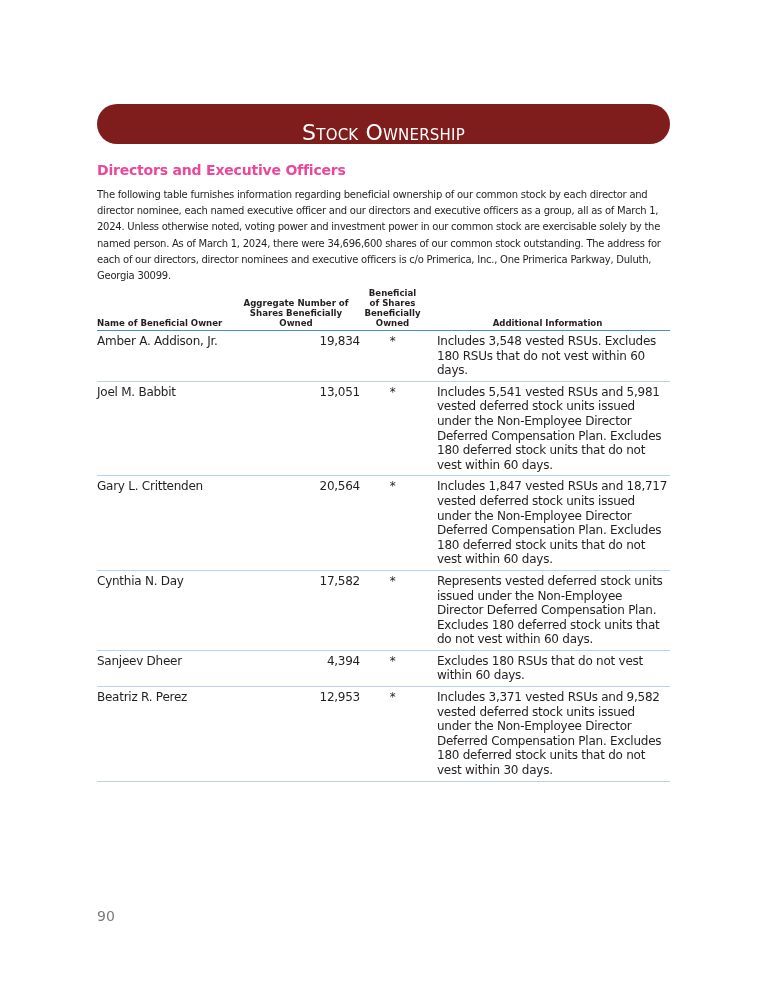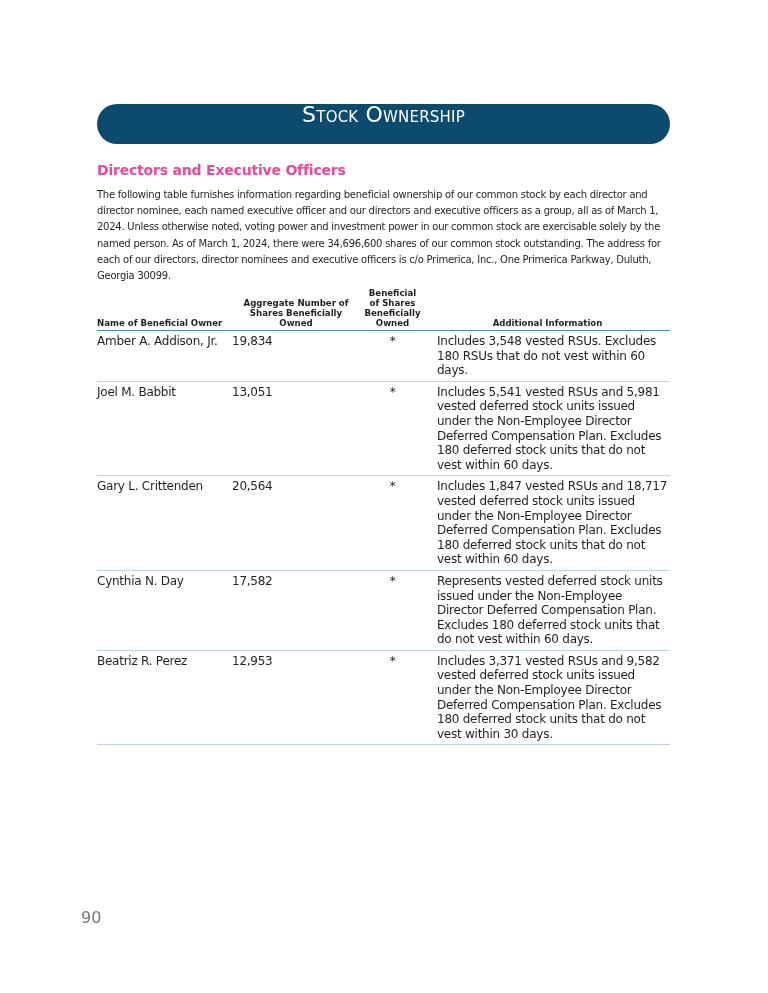--- a/index.html
+++ b/index.html
@@ -14,24 +14,24 @@
       font-family: "DejaVu Sans", "Liberation Sans", sans-serif;
       color: #231f20;
       overflow: hidden;
     }
     .banner {
       position: absolute;
       left: 97px;
       top: 104px;
       width: 573px;
       height: 40px;
-      background: #0c4a6e;
+      background: #7f1d1d;
       border-radius: 20px;
       display: flex;
-      align-items: flex-start;
+      align-items: flex-end;
       justify-content: center;
     }
     .banner-title {
       color: #ffffff;
       font-family: "DejaVu Sans", sans-serif;
       font-weight: normal;
       font-size: 22px;
       letter-spacing: 0.2px;
       font-variant: small-caps;
       line-height: 1;
@@ -78,28 +78,28 @@
     table.ownership th.col-shares { text-align: center; width: 128px; }
     table.ownership th.col-pct { text-align: center; width: 65px; }
     table.ownership th.col-info { text-align: center; }
     table.ownership td {
       vertical-align: top;
       padding: 3px 0 3px 0;
       line-height: 14.6px;
       border-bottom: 1px solid #b9d3ea;
     }
     table.ownership td.name { text-align: left; }
-    table.ownership td.shares { text-align: left; }
+    table.ownership td.shares { text-align: right; }
     table.ownership td.pct { text-align: center; }
     table.ownership td.info { text-align: left; padding-left: 12px; }
     .page-number {
       position: absolute;
-      left: 81px;
+      left: 97px;
       top: 908px;
-      font-size: 16px;
+      font-size: 14px;
       color: #7a7a7a;
     }
   </style>
 </head>
 <body>
 
 <div class="banner">
   <span class="banner-title">Stock Ownership</span>
 </div>
 
@@ -143,20 +143,26 @@
       <td class="pct">*</td>
       <td class="info">Includes 1,847 vested RSUs and 18,717 vested deferred stock units issued under the Non-Employee Director Deferred Compensation Plan. Excludes 180 deferred stock units that do not vest within 60 days.</td>
     </tr>
     <tr>
       <td class="name">Cynthia N. Day</td>
       <td class="shares">17,582</td>
       <td class="pct">*</td>
       <td class="info">Represents vested deferred stock units issued under the Non-Employee Director Deferred Compensation Plan. Excludes 180 deferred stock units that do not vest within 60 days.</td>
     </tr>
     <tr>
+      <td class="name">Sanjeev Dheer</td>
+      <td class="shares">4,394</td>
+      <td class="pct">*</td>
+      <td class="info">Excludes 180 RSUs that do not vest within 60 days.</td>
+    </tr>
+    <tr>
       <td class="name">Beatriz R. Perez</td>
       <td class="shares">12,953</td>
       <td class="pct">*</td>
       <td class="info">Includes 3,371 vested RSUs and 9,582 vested deferred stock units issued under the Non-Employee Director Deferred Compensation Plan. Excludes 180 deferred stock units that do not vest within 30 days.</td>
     </tr>
   </tbody>
 </table>
 
 <div class="page-number">90</div>
 

